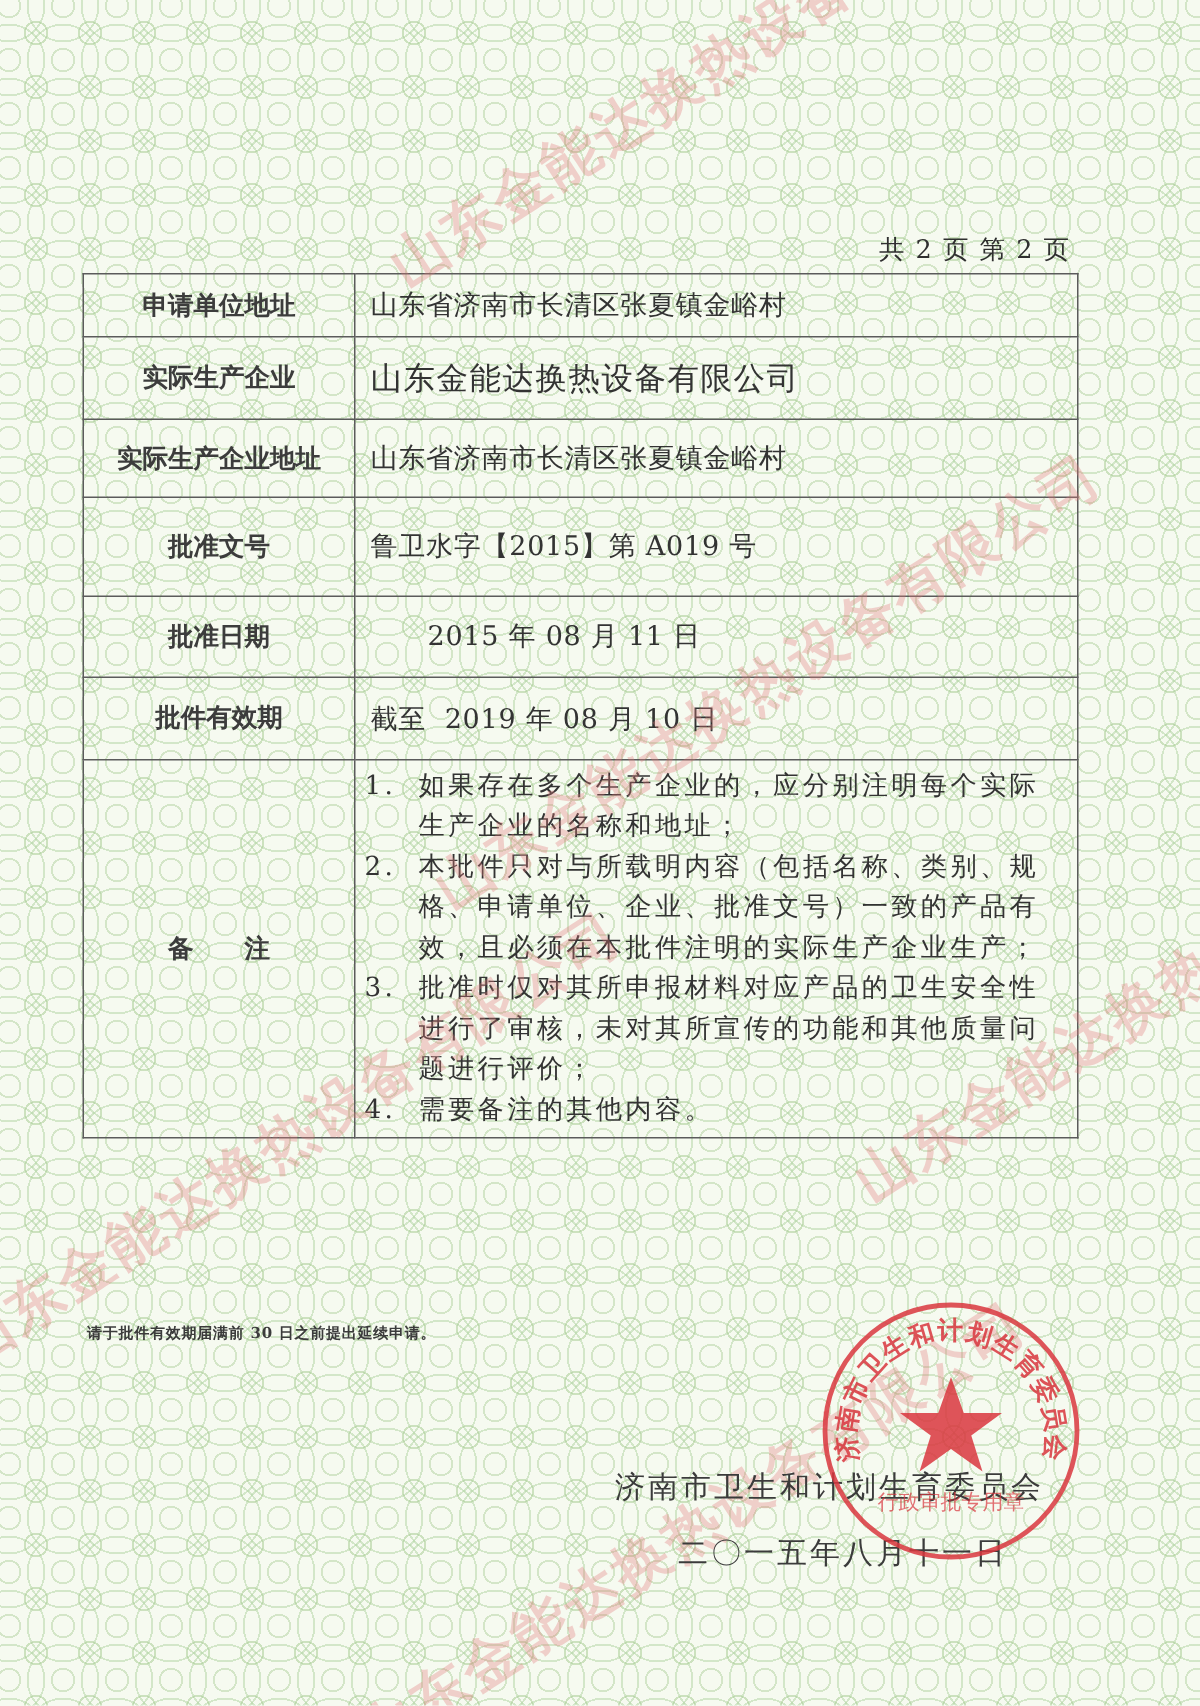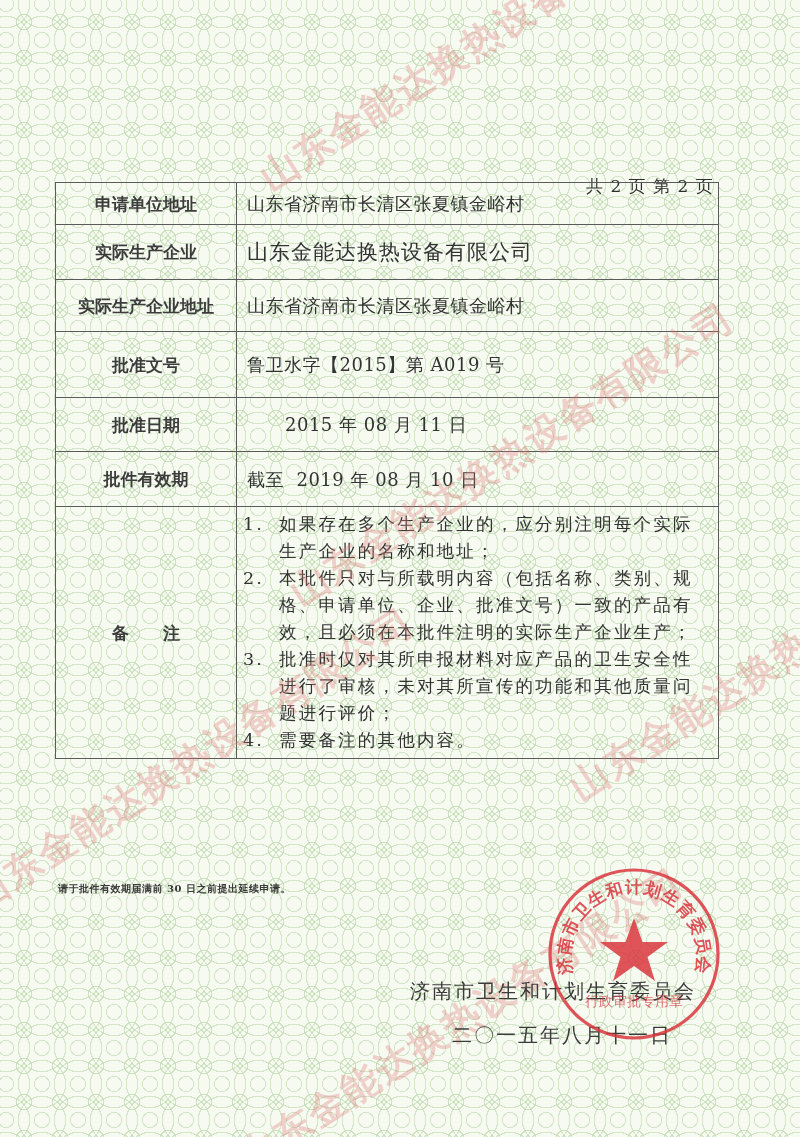--- a/index.html
+++ b/index.html
@@ -22,21 +22,21 @@
         radial-gradient(circle at 100% 100%, transparent 0 23px, rgba(175,210,160,0.5) 23px 24.2px, transparent 24.2px),
         radial-gradient(circle at 0 0, transparent 0 7px, rgba(170,205,150,0.45) 7px 8.2px, transparent 8.2px),
         radial-gradient(circle at 100% 100%, transparent 0 7px, rgba(170,205,150,0.45) 7px 8.2px, transparent 8.2px),
         radial-gradient(circle at 100% 0, transparent 0 7px, rgba(170,205,150,0.45) 7px 8.2px, transparent 8.2px),
         radial-gradient(circle at 0 100%, transparent 0 7px, rgba(170,205,150,0.45) 7px 8.2px, transparent 8.2px);
       background-size: 36px 36px;
       background-position: 6px 4px;
     }
     .page-indicator {
       position: absolute;
-      top: 175px;
+      top: 155px;
       left: 586px;
       font-size: 17px;
       color: #2f2f2f;
       letter-spacing: 1px;
     }
     .cert-table {
       position: absolute;
       left: 55px;
       top: 182px;
       width: 664px;

